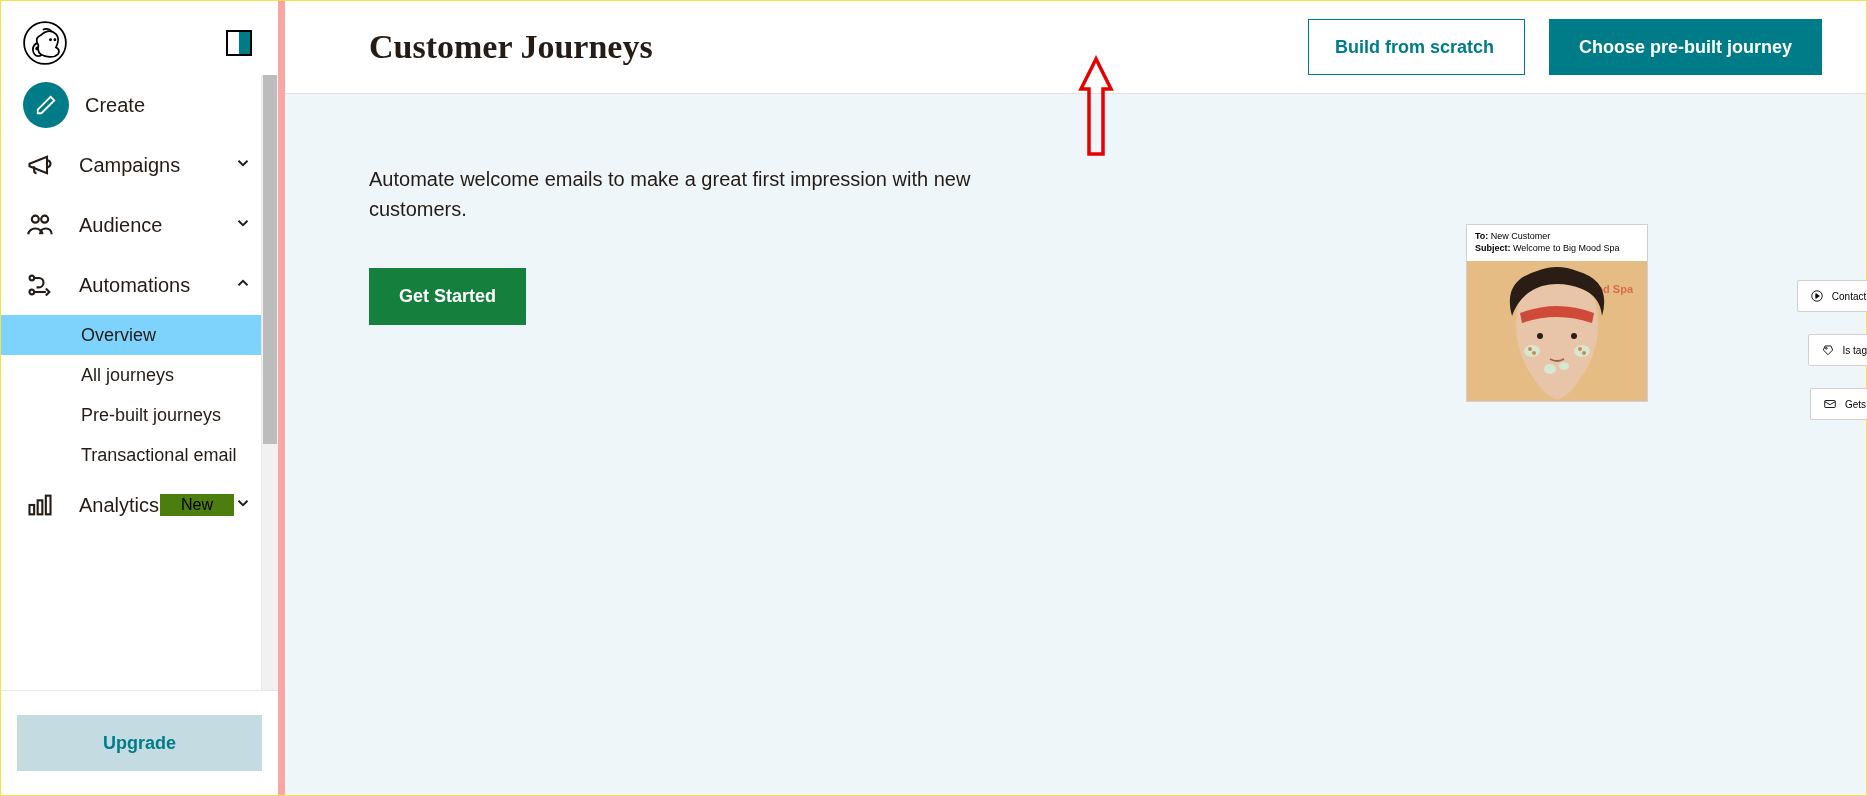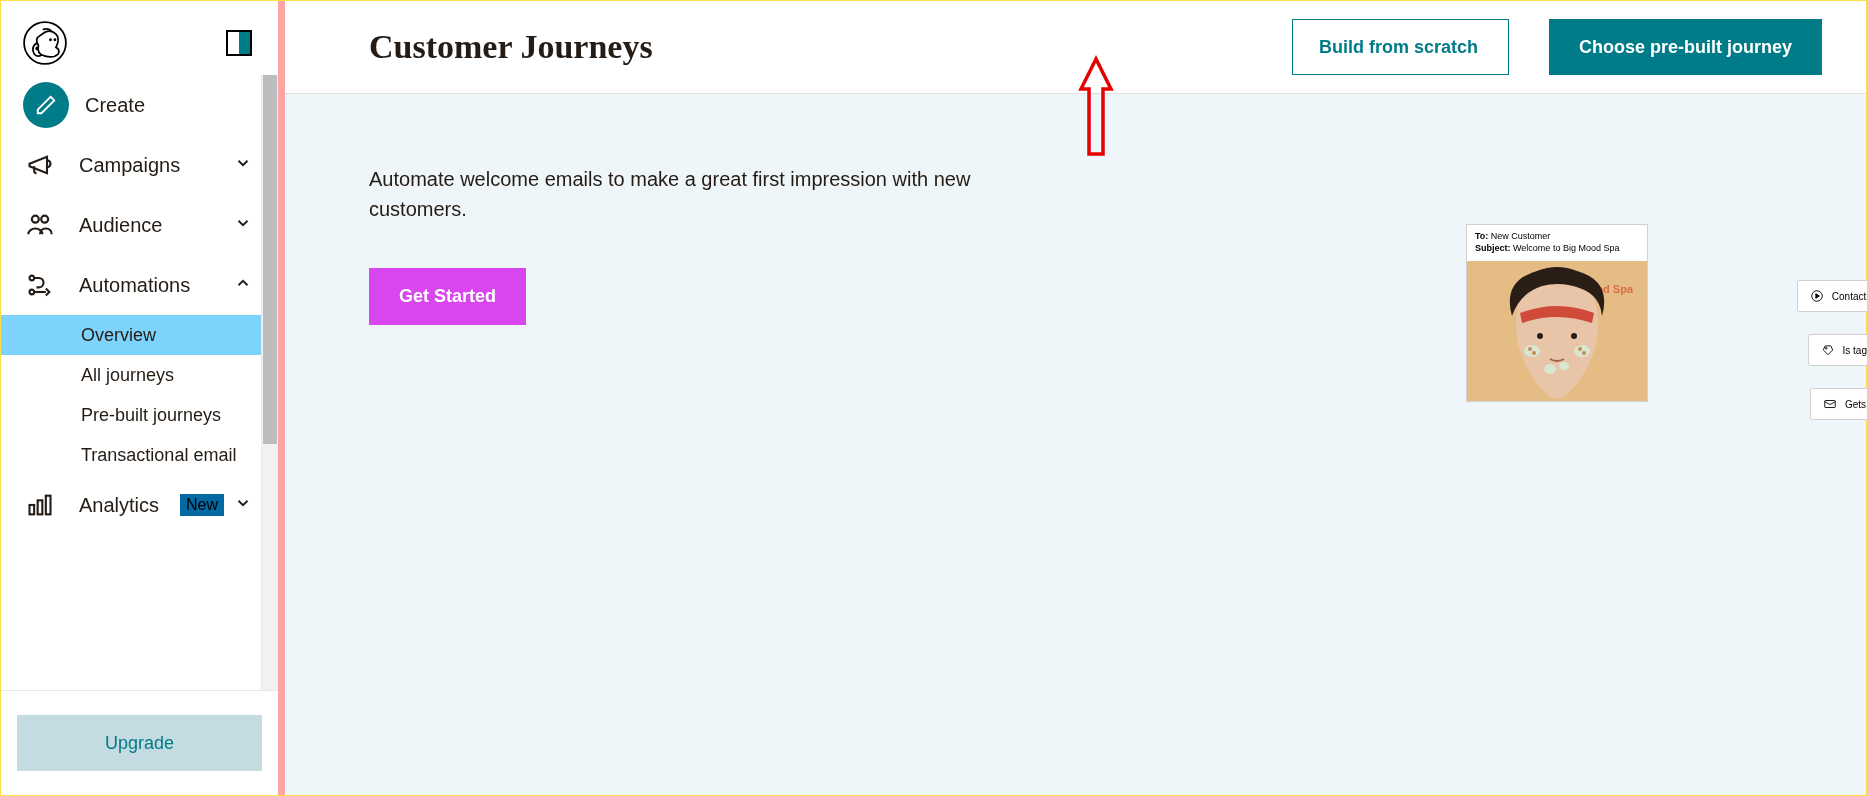--- a/index.html
+++ b/index.html
@@ -21,42 +21,42 @@
 .nav::-webkit-scrollbar-thumb { background: #b9b9b9; }
 
 .nav-scroll-track { position: absolute; right: 0; top: 0; bottom: 0; width: 17px; background: #f1f1f1; border-left: 1px solid #e6e6e6; }
 .nav-scroll-thumb { position: absolute; left: 1px; right: 1px; top: 0; height: 60%; background: #bcbcbc; }
 
 .nav-item { display: flex; align-items: center; height: 60px; padding: 0 24px 0 22px; cursor: pointer; }
 .nav-item .icon { width: 34px; height: 34px; display: flex; align-items: center; justify-content: center; margin-right: 22px; color: #241c15; }
 .nav-item.create .icon { background: #007c89; border-radius: 50%; width: 46px; height: 46px; color: #fff; margin-right: 16px; }
 .nav-item .label { font-size: 20px; color: #241c15; flex: 1; }
 .nav-item .chev { width: 20px; color: #241c15; }
-.nav-item .badge { font-size: 16px; background: #0369a1; padding: 2px 6px; margin-right: 10px; }
+.nav-item .badge { font-size: 16px; background: #4d7c0f; padding: 2px 21px; }
 
 .sub-item { height: 40px; display: flex; align-items: center; padding-left: 80px; font-size: 18px; color: #241c15; cursor: pointer; }
 .sub-item.active { background: #7dd3fc; }
 
 .sidebar-bottom { padding: 24px 16px; border-top: 1px solid #e6e6e6; }
-.upgrade-btn { width: 100%; height: 56px; background: #c5dbe2; color: #007c89; font-size: 18px; font-weight: 400; border: none; cursor: pointer; }
+.upgrade-btn { width: 100%; height: 56px; background: #c5dbe2; color: #007c89; font-size: 18px; font-weight: 700; border: none; cursor: pointer; }
 
 
 .main { flex: 1; display: flex; flex-direction: column; }
 
-.topbar { display: flex; align-items: center; padding: 18px 44px 18px 84px; border-bottom: 1px solid #e0e0e0; gap: 16px; }
+.topbar { display: flex; align-items: center; padding: 18px 44px 18px 84px; border-bottom: 1px solid #e0e0e0; }
 .page-title { font-family: Georgia, "Times New Roman", serif; font-size: 34px; color: #241c15; flex: 1; }
 .btn { height: 56px; padding: 0 30px; font-size: 18px; font-weight: 600; border: none; cursor: pointer; margin-left: 24px; display: flex; align-items: center; }
 .btn-outline { background: #fff; color: #007c89; border: 1px solid #007c89; padding-left: 26px; }
 .btn-primary { background: #007c89; color: #fff; }
 
 .hero { flex: 1; background: #eef6f9; padding: 70px 44px 50px 84px; display: flex; position: relative; }
 .hero-left { flex: 1; max-width: 700px; }
 .hero-title { font-family: Georgia, "Times New Roman", serif; font-size: 52px; line-height: 1.18; color: #241c15; margin-bottom: 40px; font-weight: 400; }
 .hero-sub { font-size: 20px; color: #241c15; line-height: 1.5; margin-bottom: 44px; max-width: 650px; }
-.hero-cta { background: #d946ef; color: #fff; padding: 18px 30px; font-size: 18px; font-weight: 600; border: none; cursor: pointer; }
+.hero-cta { background: #15803d; color: #fff; padding: 18px 30px; font-size: 18px; font-weight: 600; border: none; cursor: pointer; }
 
 .arrow-annot { position: absolute; top: 54px; left: 1076px; color: #e60000; pointer-events: none; z-index: 50; }
 
 .hero-illustration { position: absolute; right: 44px; top: 130px; width: 356px; }
 .email-card { width: 182px; border: 1px solid #d0d0d0; background: #fff; font-size: 9px; }
 .email-header { padding: 6px 8px; border-radius: 13px; }
 .email-header .row { margin-bottom: 2px; }
 .email-header b { font-weight: 700; }
 .email-body { background: #e5bd84; height: 140px; position: relative; overflow: hidden; }
 .brand-name { position: absolute; top: 22px; right: 14px; color: #dd6b4b; font-size: 11px; font-weight: 600; }

